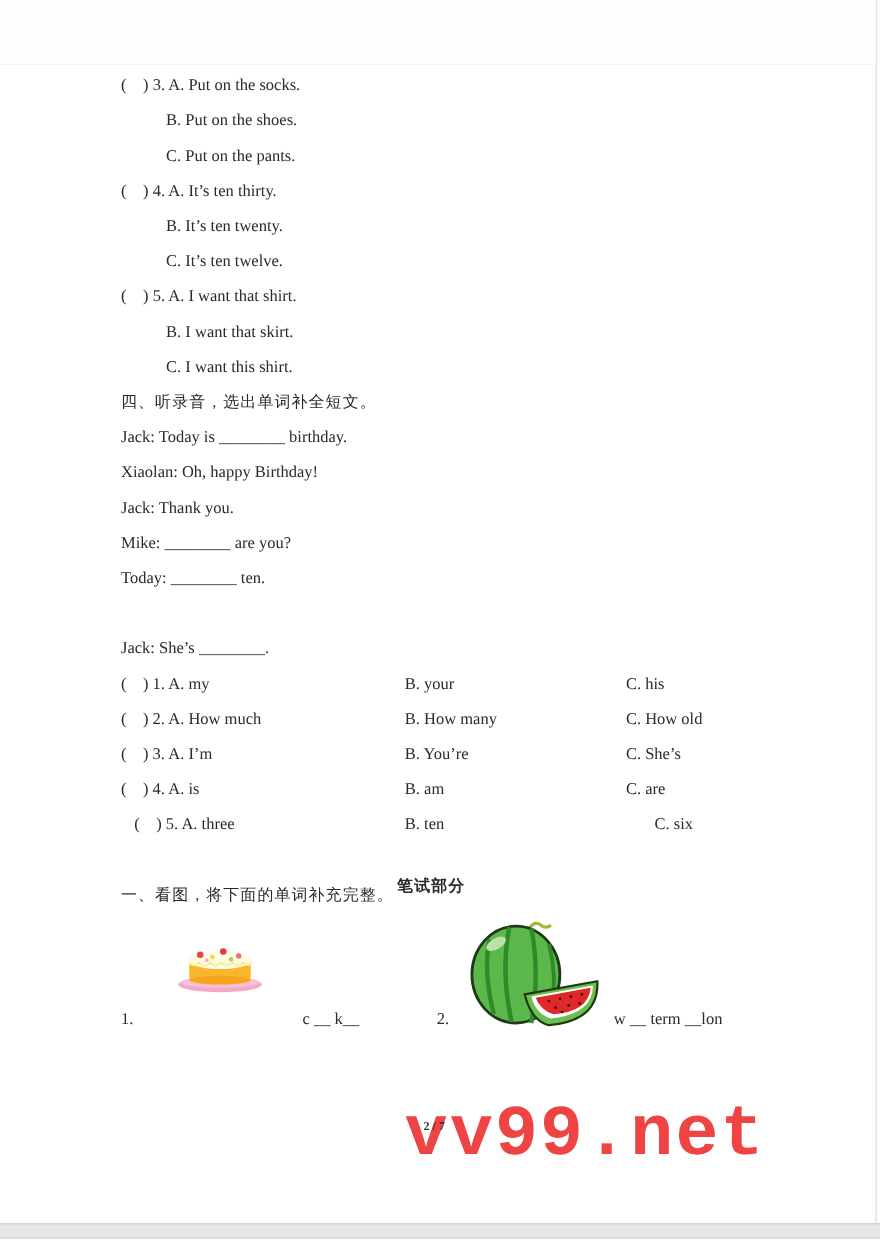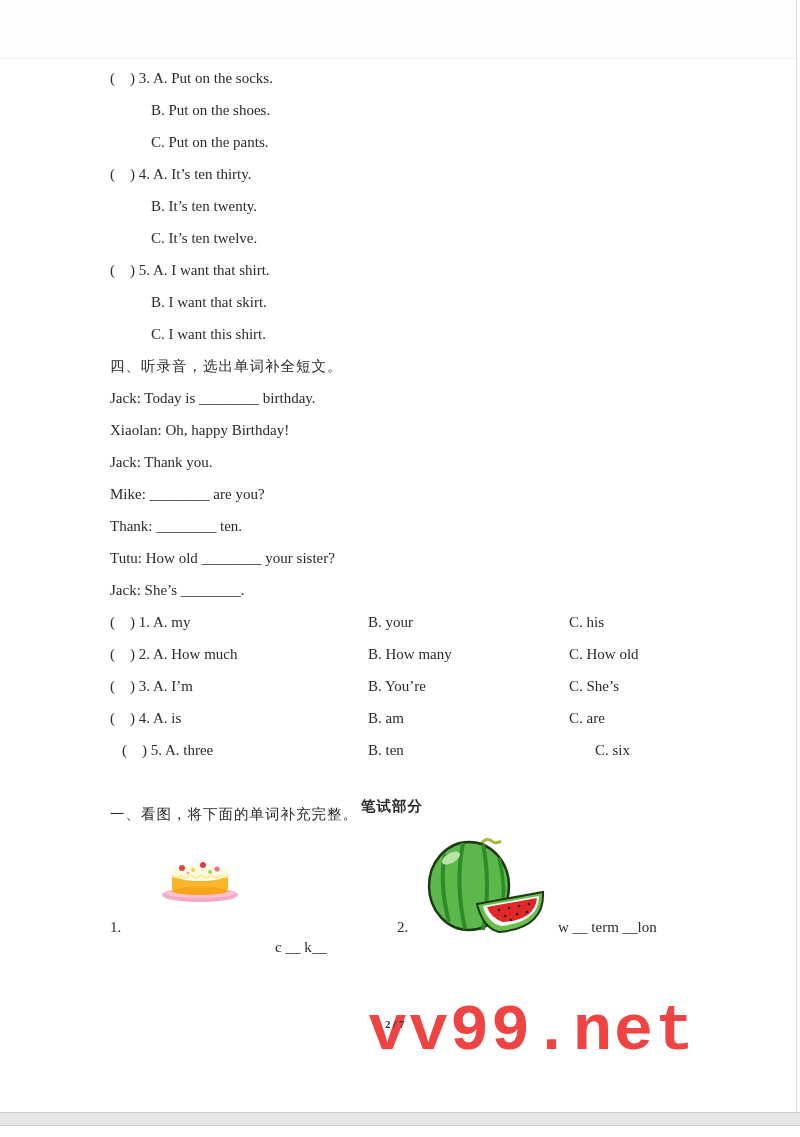--- a/index.html
+++ b/index.html
@@ -48,22 +48,21 @@
 
   <div class="line" style="left:110px; top:261px;"><span>(    )</span> <span>5.</span> <span>A. I want that shirt.</span></div>
   <div class="line" style="left:151px; top:293px;">B. I want that skirt.</div>
   <div class="line" style="left:151px; top:325px;">C. I want this shirt.</div>
 
   <div class="line" style="left:110px; top:389px;">Jack: Today is ________ birthday.</div>
   <div class="line cjk" style="left:110px; top:357px;">四、听录音，选出单词补全短文。</div>
   <div class="line" style="left:110px; top:421px;">Xiaolan: Oh, happy Birthday!</div>
   <div class="line" style="left:110px; top:453px;">Jack: Thank you.</div>
   <div class="line" style="left:110px; top:485px;">Mike: ________ are you?</div>
-  <div class="line" style="left:110px; top:517px;">Thank: ________ ten.</div>
-  <div class="line" style="left:110px; top:549px;">Tutu: How old ________ your sister?</div>
+  <div class="line" style="left:110px; top:517px;">Today: ________ ten.</div>
   <div class="line" style="left:110px; top:581px;">Jack: She’s ________.</div>
 
   <div class="line" style="left:110px; top:613px;"><span>(    ) 1.</span> <span>A. my</span></div>
   <div class="line" style="left:368px; top:613px;">B. your</div>
   <div class="line" style="left:569px; top:613px;">C. his</div>
 
   <div class="line" style="left:110px; top:645px;"><span>(    ) 2.</span> <span>A. How much</span></div>
   <div class="line" style="left:368px; top:645px;">B. How many</div>
   <div class="line" style="left:569px; top:645px;">C. How old</div>
 
@@ -91,21 +90,21 @@
     <path d="M11 22 q5 6 10 0 q5 6 10 0 q5 6 10 0 q5 6 10 0 q5 6 10 0 q5 6 8 0" fill="#fff7c4" stroke="#f4e27a" stroke-width="1"></path>
     <circle cx="22" cy="15" r="3" fill="#e64545"></circle>
     <circle cx="43" cy="12" r="3" fill="#e03a3a"></circle>
     <circle cx="57" cy="16" r="2.5" fill="#f06a8a"></circle>
     <circle cx="33" cy="17" r="2" fill="#f2d23a"></circle>
     <circle cx="50" cy="19" r="2" fill="#9ed35a"></circle>
     <circle cx="28" cy="20" r="1.6" fill="#f7a0c0"></circle>
   </svg>
 
   <div class="line" style="left:110px; top:918px;">1.</div>
-  <div class="line" style="left:275px; top:918px;margin-top:20px;">c __ k__</div>
+  <div class="line" style="left:275px; top:918px;">c __ k__</div>
 
   <svg class="img-melon" viewBox="0 0 122 100">
     <path d="M56 8 q6 -8 12 -2 q4 2 8 -1" fill="none" stroke="#a8b83a" stroke-width="3"></path>
     <ellipse cx="44" cy="50" rx="40" ry="44" fill="#5cb84a" stroke="#1e3a14" stroke-width="2.5"></ellipse>
     <path d="M20 18 q-6 30 4 68" fill="none" stroke="#2f8a2a" stroke-width="4"></path>
     <path d="M38 7 q-8 40 2 86" fill="none" stroke="#2f8a2a" stroke-width="4"></path>
     <path d="M58 8 q8 40 0 86" fill="none" stroke="#2f8a2a" stroke-width="4"></path>
     <path d="M74 22 q8 30 2 60" fill="none" stroke="#2f8a2a" stroke-width="3.5"></path>
     <ellipse cx="26" cy="22" rx="10" ry="5" fill="#b9e2a8" transform="rotate(-30 26 22)"></ellipse>
     <path d="M52 68 L118 56 Q120 92 74 96 Q58 92 52 68 Z" fill="#6bbf4f" stroke="#1e3a14" stroke-width="2"></path>

